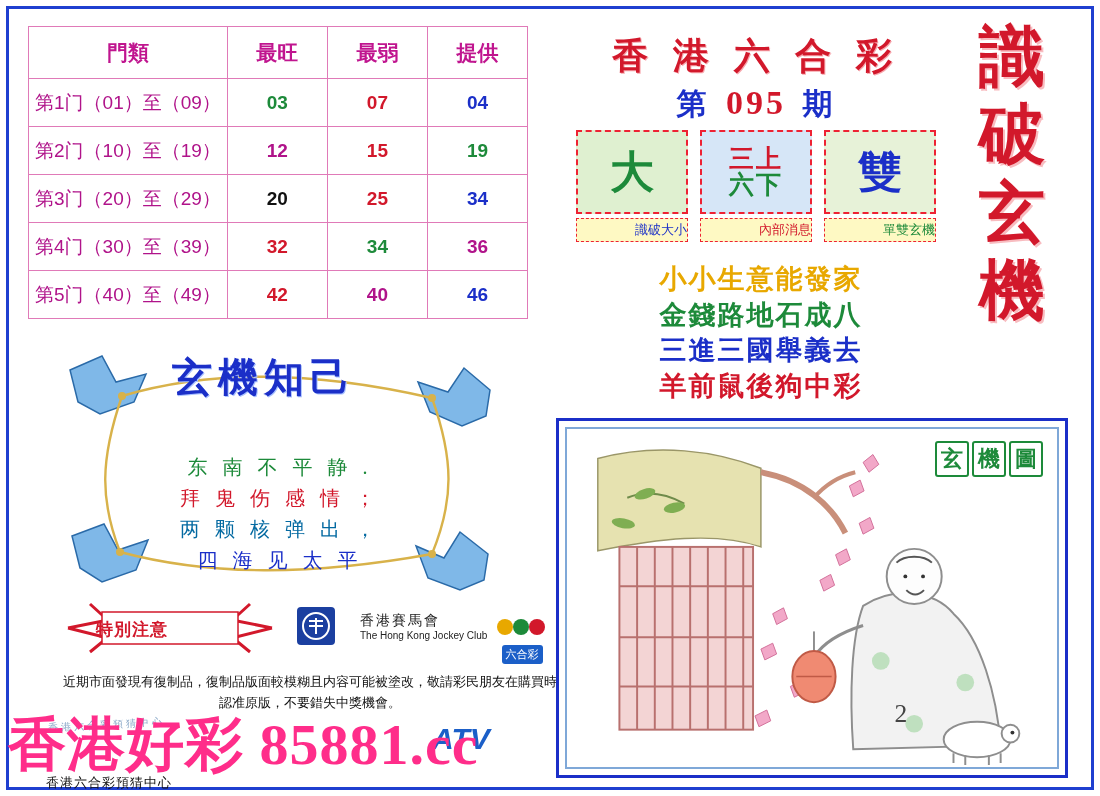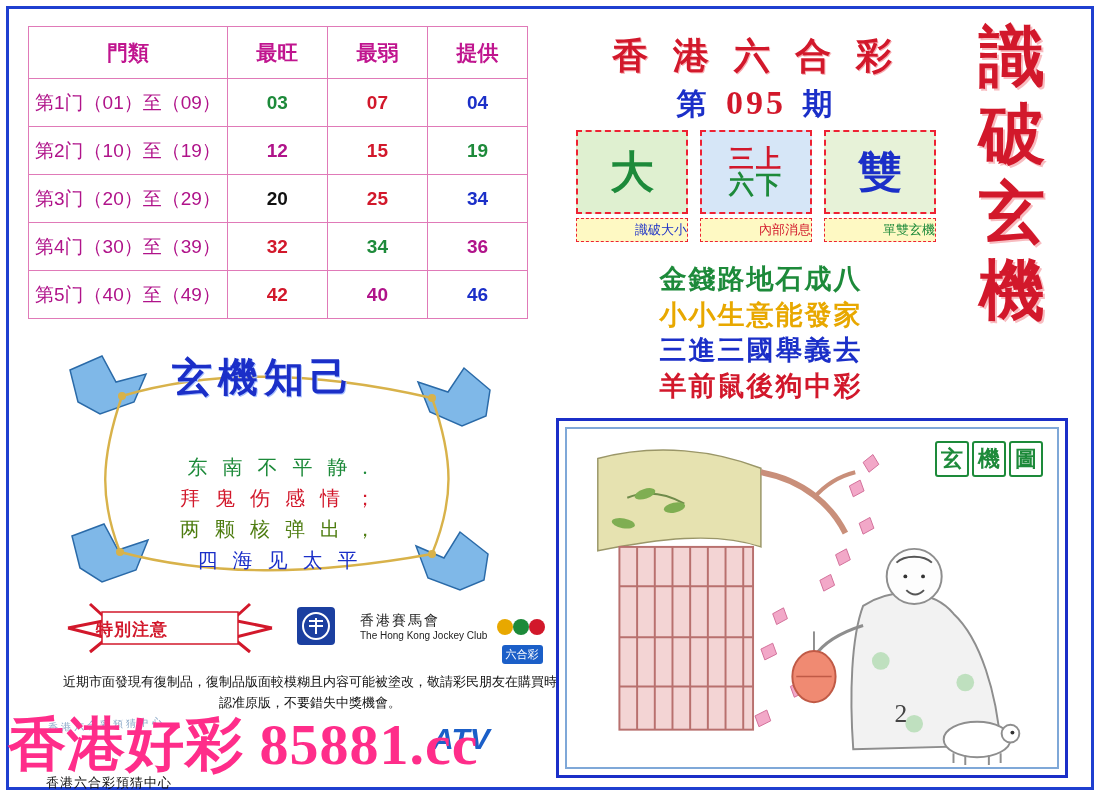--- a/index.html
+++ b/index.html
@@ -122,21 +122,21 @@
     margin-left:22px;
   }
   .poem {
     position:absolute; left:170px; top:452px; width:220px;
     text-align:center;
     font-family:"Liberation Serif", serif;
     font-size:20px; letter-spacing:5px; line-height:1.55;
   }
   .p1 { color:#1d8a3a; }
   .p2 { color:#d2182b; }
-  .p3 { color:#4d7c0f;text-align:center; }
+  .p3 { color:#0369a1;text-align:center; }
   .p4 { color:#1b2fc8; }
 
   
   .ribbon { position:absolute; left:60px; top:340px; width:440px; height:260px; }
 
   
   .notice-star { position:absolute; left:60px; top:598px; width:220px; height:60px; }
   .notice-text {
     position:absolute; left:96px; top:618px;
     font-size:17px; font-weight:bold; color:#d2182b;
@@ -278,22 +278,22 @@
   </div>
   <div class="box-col">
     <div class="bigbox b3">
       <span class="glyph">雙</span>
     </div>
     <div class="caption c3">單雙玄機</div>
   </div>
 </div>
 
 <div class="verses">
+  <div class="verse v1">小小生意能發家</div>
   <div class="verse v2">金錢路地石成八</div>
-  <div class="verse v1">小小生意能發家</div>
   <div class="verse v4">三進三國舉義去</div>
   <div class="verse v3">羊前鼠後狗中彩</div>
 </div>
 
 <div class="right-big">
   <span>識</span>
   <span>破</span>
   <span>玄</span>
   <span>機</span>
 </div>

